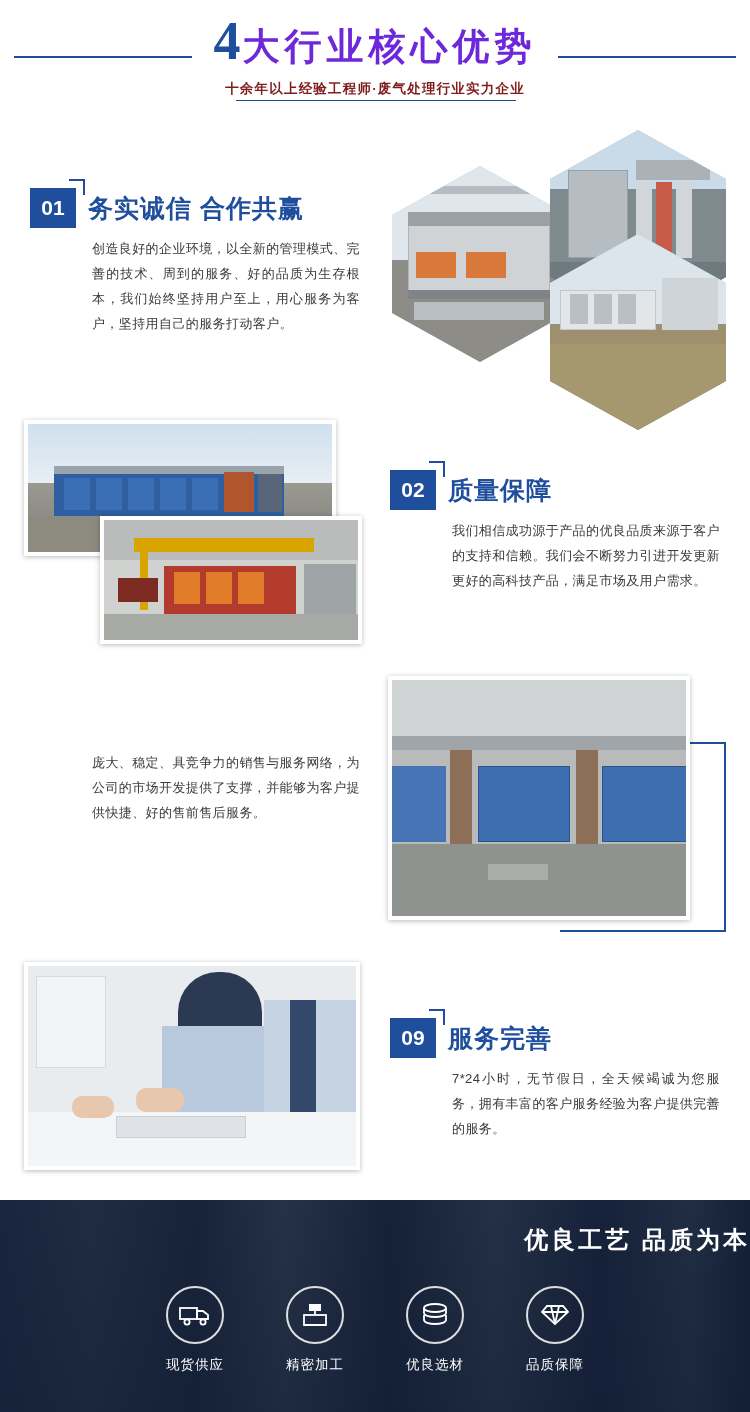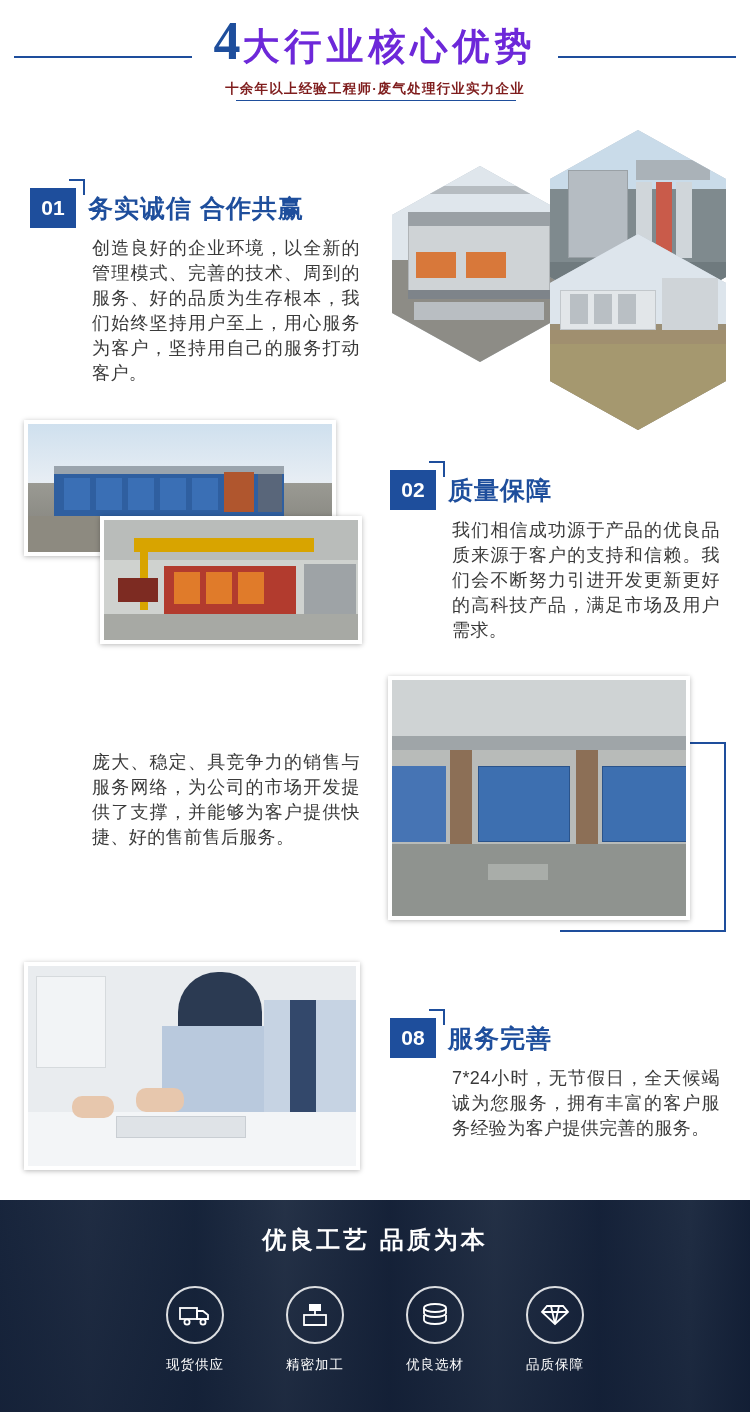--- a/index.html
+++ b/index.html
@@ -67,21 +67,21 @@
     border-top: 2px solid #1e4e9c; border-right: 2px solid #1e4e9c;
   }
   .blk-title {
     margin-left: 12px;
     font-size: 25px; font-weight: bold; color: #1e4e9c;
     letter-spacing: 1px;
     line-height: 40px;
   }
   .blk-body {
     margin-top: 8px;
-    font-size: 18px; line-height: 25px; color: #3a3a3a;
+    font-size: 13px; line-height: 25px; color: #3a3a3a;
     text-align: justify;
     letter-spacing: 0.4px;
   }
 
   
   .photo {
     position: absolute;
     background: #cfd6dd;
     border: 4px solid #fff;
     box-shadow: 0 1px 5px rgba(0,0,0,0.28);
@@ -117,21 +117,21 @@
     overflow: hidden;
   }
   .banner-people {
     position: absolute; inset: 0;
     background:
       linear-gradient(rgba(16,28,50,0.72), rgba(16,28,50,0.82)),
       linear-gradient(90deg,#2c3c56 0%, #47566d 12%, #26374f 26%, #5b6a7e 38%, #233048 52%, #566579 66%, #22304a 80%, #4a5a70 92%, #1d2a42 100%);
   }
   .banner-title {
     position: absolute; top: 24px; left: 0; width: 750px;
-    text-align: center; color: #ffffff;
+    text-align: right; color: #ffffff;
     font-size: 24px; font-weight: bold; letter-spacing: 3px;
   }
   .banner-items {
     position: absolute; top: 86px; left: 0; width: 750px;
     display: flex; justify-content: center; gap: 28px;
   }
   .bitem { width: 92px; text-align: center; }
   .bicon {
     width: 58px; height: 58px; margin: 0 auto;
     border: 2px solid rgba(255,255,255,0.85);
@@ -275,21 +275,21 @@
     <div class="mach" style="left:262px; top:34px; width:26px; height:112px; background:#33486b;"></div>
     <div class="mach" style="left:0; top:146px; width:336px; height:62px; background:#f3f5f7;"></div>
     <div class="mach" style="left:88px; top:150px; width:130px; height:22px; background:#dfe3e7; border:1px solid #c9ced3;"></div>
     <div class="mach" style="left:44px; top:130px; width:42px; height:22px; background:#e7c7ad; border-radius:10px;"></div>
     <div class="mach" style="left:108px; top:122px; width:48px; height:24px; background:#e7c7ad; border-radius:10px;"></div>
   </div>
 
   <div class="block" style="left:390px; top:1018px; width:330px;">
     <div class="block-head">
       <div class="numbox-wrap">
-        <div class="numbox">08</div>
+        <div class="numbox">09</div>
       </div>
       <div class="blk-title">服务完善</div>
     </div>
     <div class="blk-body" style="margin-left:62px; width:268px;">7*24小时，无节假日，全天候竭诚为您服务，拥有丰富的客户服务经验为客户提供完善的服务。</div>
   </div>
 
   <div class="banner">
     <div class="banner-people"></div>
     <div class="banner-title">优良工艺  品质为本</div>
 

